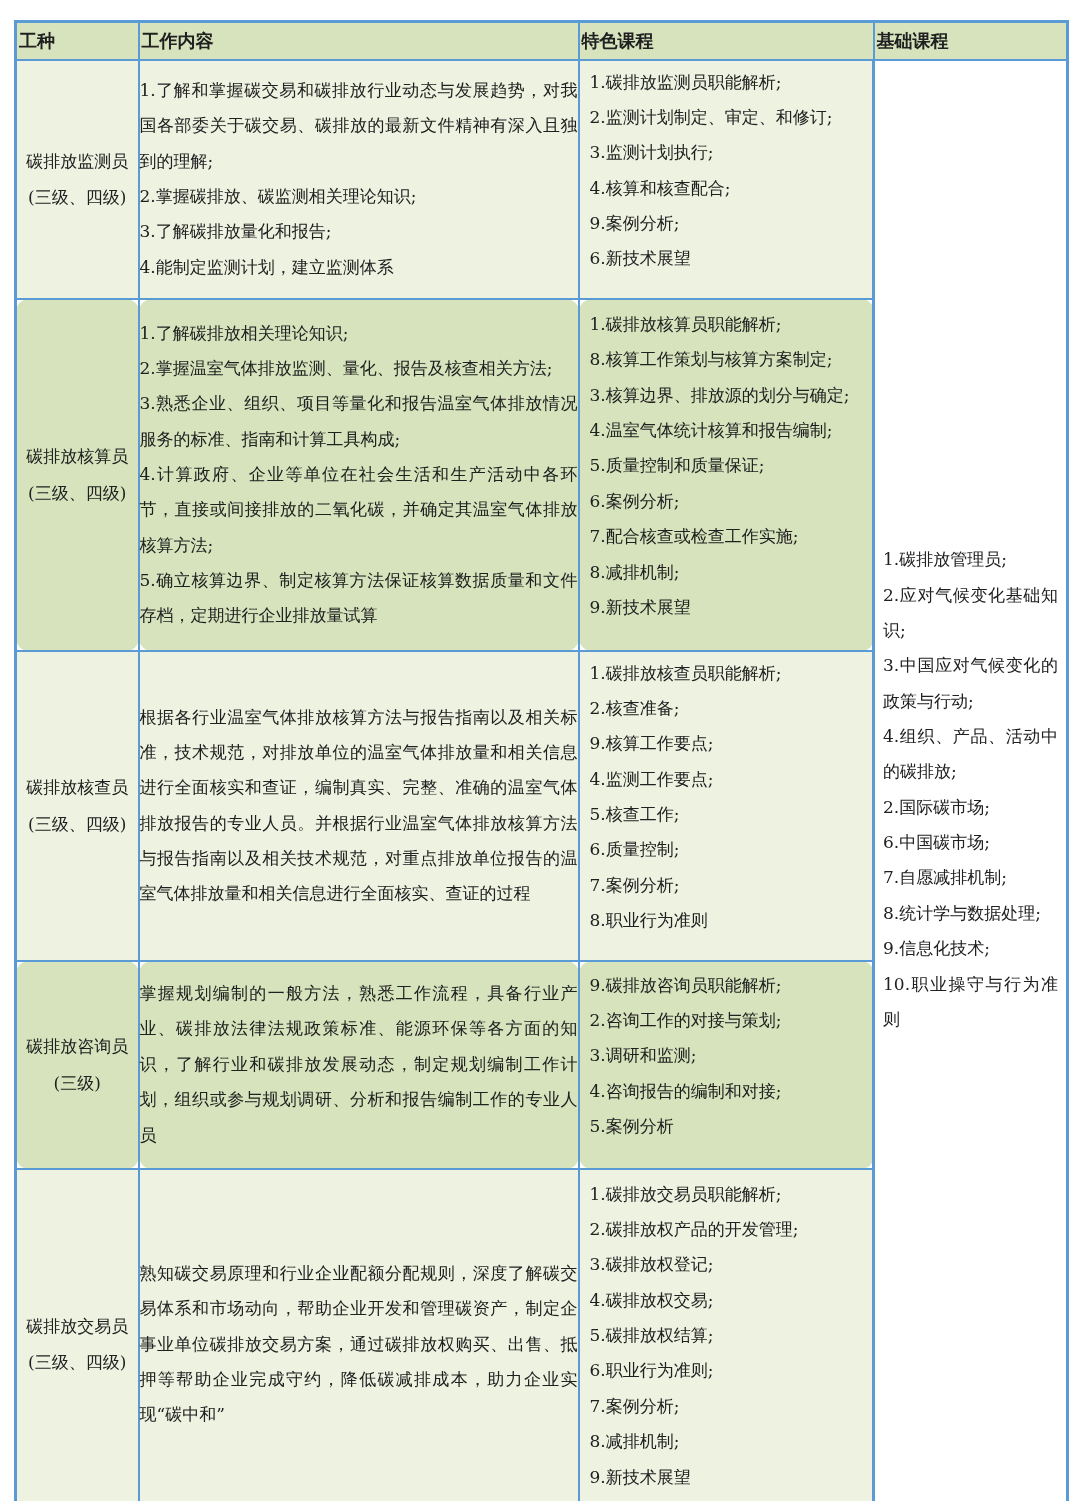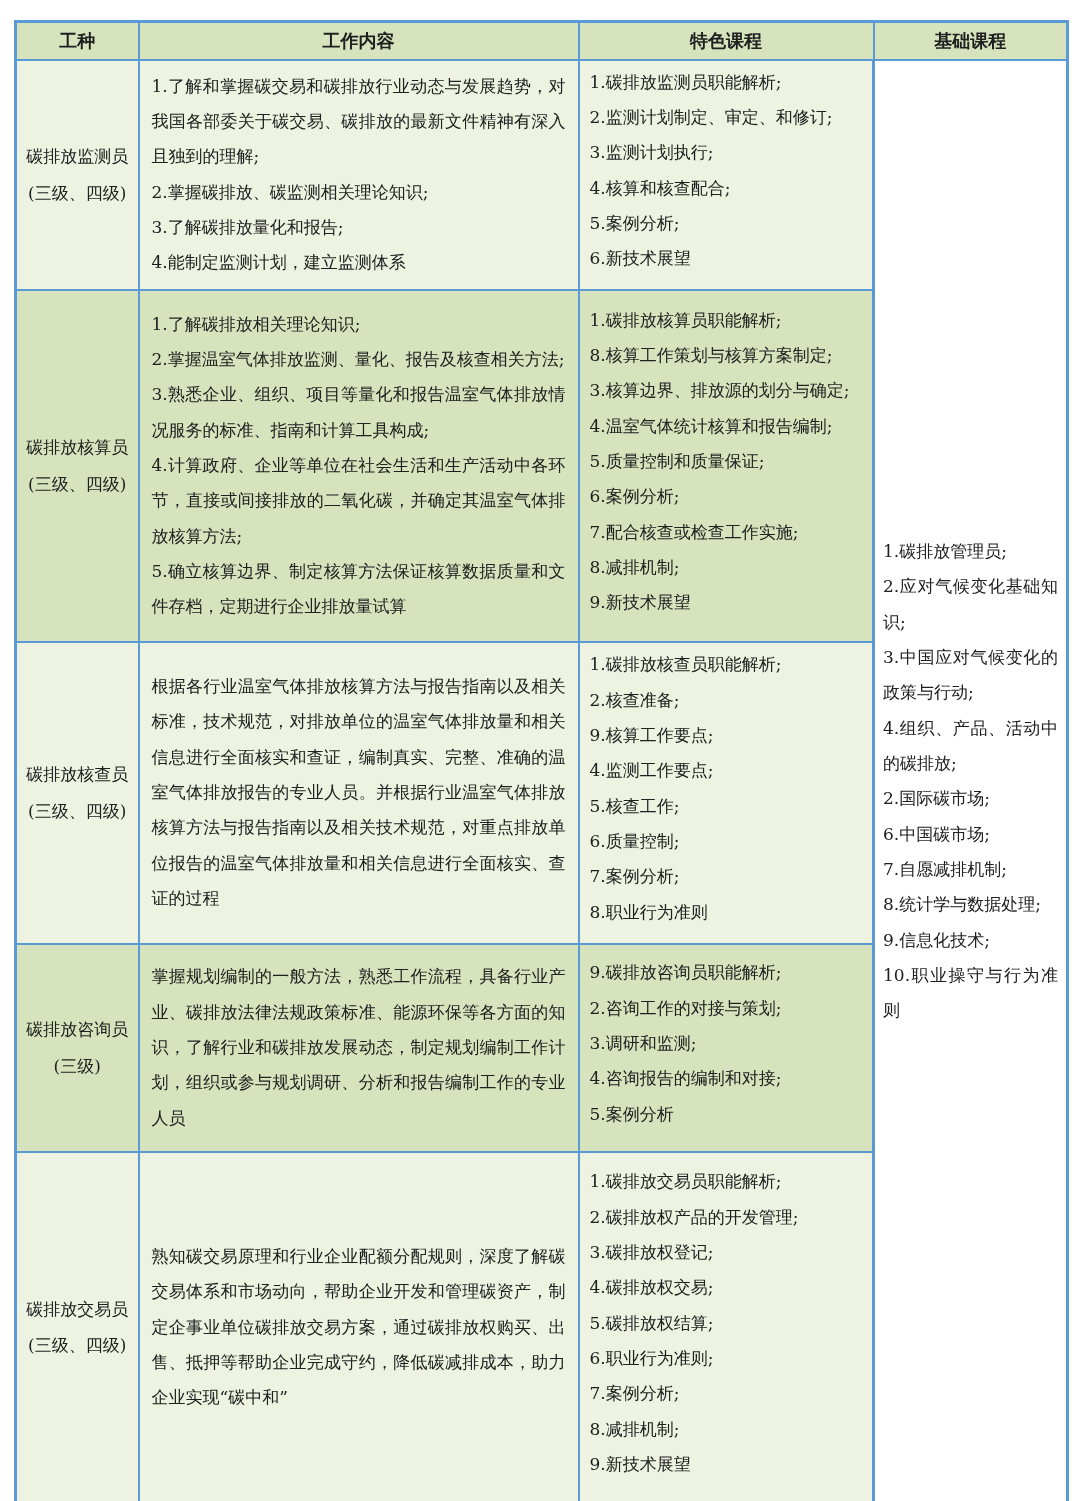--- a/index.html
+++ b/index.html
@@ -14,37 +14,37 @@
   }
   .tbl th,.tbl td{
     border:2px solid var(--border-blue,#5b9bd5);
     vertical-align:middle;
     box-sizing:border-box;
   }
   .hdr th{
     background:var(--header-green,#d6e3bc);
     font-size:18px;
     font-weight:bold;
-    text-align:center;
+    text-align:left;
     height:38px;
     padding:2px;
   }
   tr.light td{background:var(--row-light-green,#eef2e1);}
-  tr.dark  td{background:var(--row-dark-green,#d6e3bc);}
+  tr.dark  td{background:var(--row-dark-green,#d6e3bc);border-radius:13px;}
   td.basic{
     background:var(--basic-column-white,#ffffff) !important;
     border-left-width:3px;
     padding:6px 8px;
   }
   td.job{
     text-align:center;
     padding:16px 2px;
   }
-  td.work{padding:4px 12px;}
-  td.feat{padding:4px 6px 12px 10px;}
+  td.work{padding:4px 0;}
+  td.feat{padding:4px 6px 21px 10px;}
   .line{
     font-size:17px;
     line-height:2.08;
   }
   .job .line{font-size:17px;line-height:2.15;}
   .justify .line{
     text-align:justify;
     text-justify:inter-ideograph;
   }
   .feat .line{text-align:left;}
@@ -80,21 +80,21 @@
               <div class="line">3.了解碳排放量化和报告;</div>
               <div class="line">4.能制定监测计划，建立监测体系</div>
             </div>
       </td>
       <td class="feat">
         <div>
               <div class="line">1.碳排放监测员职能解析;</div>
               <div class="line">2.监测计划制定、审定、和修订;</div>
               <div class="line">3.监测计划执行;</div>
               <div class="line">4.核算和核查配合;</div>
-              <div class="line">5.案例分析;</div>
+              <div class="line">9.案例分析;</div>
               <div class="line">6.新技术展望</div>
             </div>
       </td>
       <td class="basic justify" rowspan="5">
         <div>
               <div class="line">1.碳排放管理员;</div>
               <div class="line">2.应对气候变化基础知识;</div>
               <div class="line">3.中国应对气候变化的政策与行动;</div>
               <div class="line">4.组织、产品、活动中的碳排放;</div>
               <div class="line">2.国际碳市场;</div>

